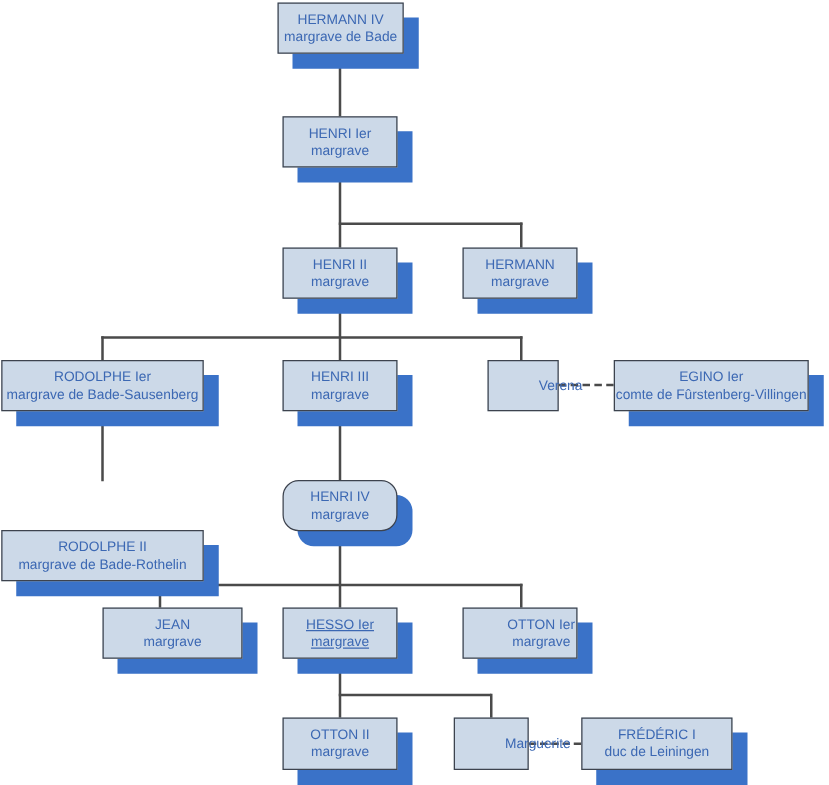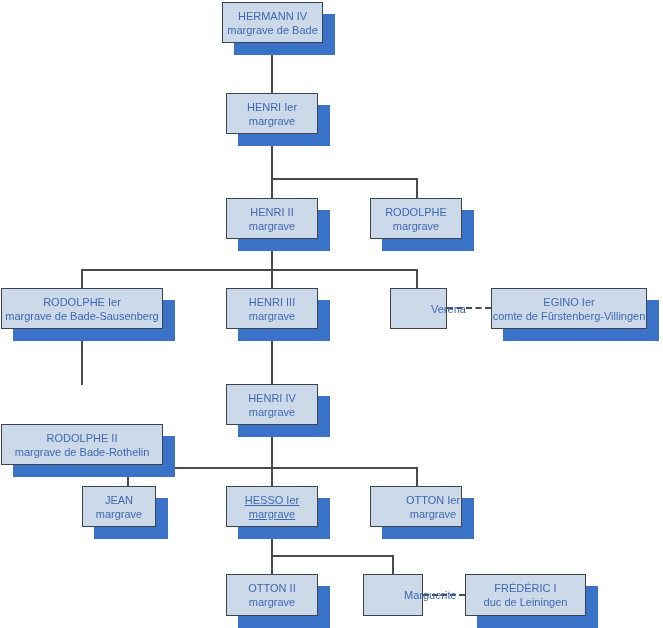--- a/index.html
+++ b/index.html
@@ -84,21 +84,21 @@
     <span class="t">HENRI Ier</span>
     <span class="s">margrave</span>
   </div>
 
   <div class="node" style="left:226px; top:198px; width:92px; height:41px;">
     <span class="t">HENRI II</span>
     <span class="s">margrave</span>
   </div>
 
   <div class="node" style="left:370px; top:198px; width:92px; height:41px;">
-    <span class="t">RODOLPHE</span>
+    <span class="t">HERMANN</span>
     <span class="s">margrave</span>
   </div>
 
   <div class="node" style="left:1px; top:288px; width:162px; height:41px;">
     <span class="t">RODOLPHE Ier</span>
     <span class="s">margrave de Bade-Sausenberg</span>
   </div>
 
   <div class="node" style="left:226px; top:288px; width:92px; height:41px;">
     <span class="t">HENRI III</span>
@@ -112,26 +112,26 @@
   <div class="node" style="left:491px; top:288px; width:156px; height:41px;">
     <span class="t">EGINO Ier</span>
     <span class="s">comte de Fûrstenberg-Villingen</span>
   </div>
 
   <div class="node" style="left:1px; top:384px; width:162px; height:41px;margin-top:40px;">
     <span class="t">RODOLPHE II</span>
     <span class="s">margrave de Bade-Rothelin</span>
   </div>
 
-  <div class="node" style="left:226px; top:384px; width:92px; height:41px;">
+  <div class="node" style="left:226px; top:384px; width:92px; height:41px;border-radius:13px;">
     <span class="t">HENRI IV</span>
     <span class="s">margrave</span>
   </div>
 
-  <div class="node" style="left:82px; top:486px; width:74px; height:41px;">
+  <div class="node" style="left:82px; top:486px; width:112px; height:41px;">
     <span class="t">JEAN</span>
     <span class="s">margrave</span>
   </div>
 
   <div class="node" style="left:226px; top:486px; width:92px; height:41px;text-decoration:underline;">
     <span class="t">HESSO Ier</span>
     <span class="s">margrave</span>
   </div>
 
   <div class="node" style="left:370px; top:486px; width:92px; height:41px;padding-left:34px;">

